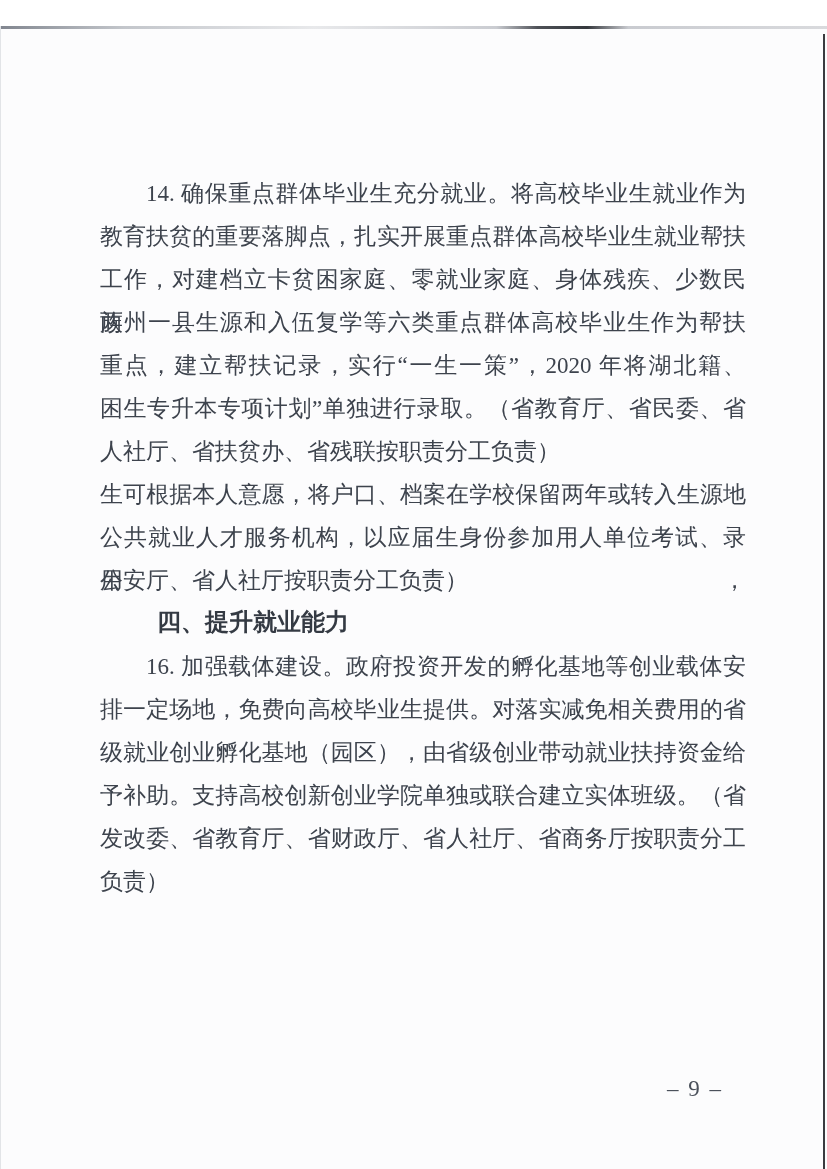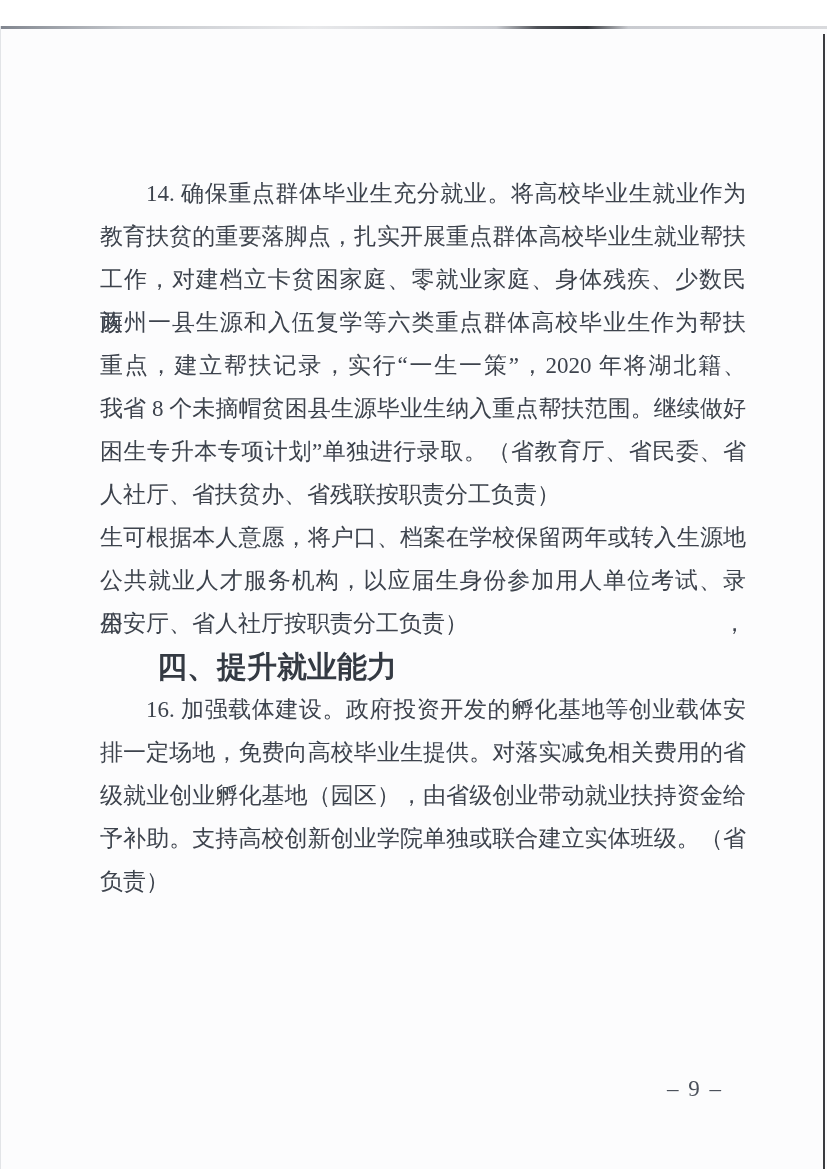--- a/index.html
+++ b/index.html
@@ -61,23 +61,23 @@
     text-align: justify;
     text-align-last: justify;
   }
   .first { padding-left: 46px; }
   .last { text-align: right; text-align-last: left; }
   .heading {
     margin: 0;
     height: 43px;
     line-height: 43px;
     padding-left: 57px;
-    font-family: Liberation Serif, serif;
+    font-family: Liberation Mono, monospace;
     font-weight: 700;
-    font-size: 30px;
+    font-size: 24px;
     color: var(--heading, #343a43);
   }
   .footer {
     position: absolute;
     top: 1048px;
     right: 104px;
     height: 30px;
     line-height: 30px;
     font-size: 23px;
     letter-spacing: 2px;
@@ -94,37 +94,37 @@
   <div class="edge edge-left"></div>
 
   <main class="content">
 
     <section class="para">
       <span class="ln first just">14. 确保重点群体毕业生充分就业。将高校毕业生就业作为</span>
       <span class="ln just">教育扶贫的重要落脚点，扎实开展重点群体高校毕业生就业帮扶</span>
       <span class="ln just">工作，对建档立卡贫困家庭、零就业家庭、身体残疾、少数民族、</span>
       <span class="ln just">两州一县生源和入伍复学等六类重点群体高校毕业生作为帮扶</span>
       <span class="ln just">重点，建立帮扶记录，实行“一生一策”，2020 年将湖北籍、</span>
-      <span class="ln just">我省 8 个未摘帽贫困县生源毕业生纳入重点帮扶范围。继续做好</span>
       <span class="ln just">困生专升本专项计划”单独进行录取。（省教育厅、省民委、省</span>
       <span class="ln last">人社厅、省扶贫办、省残联按职责分工负责）</span>
     </section>
 
     <section class="para">
       <span class="ln just">生可根据本人意愿，将户口、档案在学校保留两年或转入生源地</span>
       <span class="ln just">公共就业人才服务机构，以应届生身份参加用人单位考试、录用，</span>
       <span class="ln last">公安厅、省人社厅按职责分工负责）</span>
     </section>
 
     <h2 class="heading">四、提升就业能力</h2>
 
     <section class="para">
       <span class="ln first just">16. 加强载体建设。政府投资开发的孵化基地等创业载体安</span>
       <span class="ln just">排一定场地，免费向高校毕业生提供。对落实减免相关费用的省</span>
       <span class="ln just">级就业创业孵化基地（园区），由省级创业带动就业扶持资金给</span>
       <span class="ln just">予补助。支持高校创新创业学院单独或联合建立实体班级。（省</span>
+      <span class="ln just">发改委、省教育厅、省财政厅、省人社厅、省商务厅按职责分工</span>
       <span class="ln last">负责）</span>
     </section>
 
   </main>
 
   <div class="footer">– 9 –</div>
 </div>
 
 </body></html>

